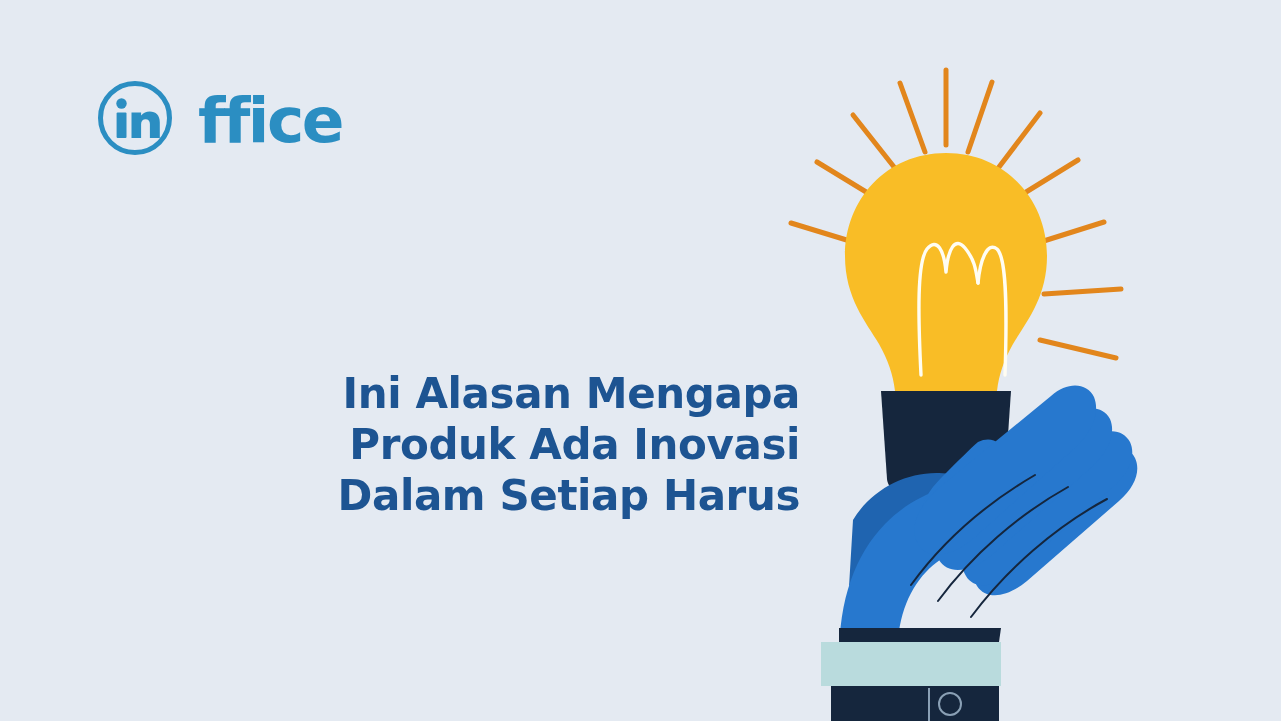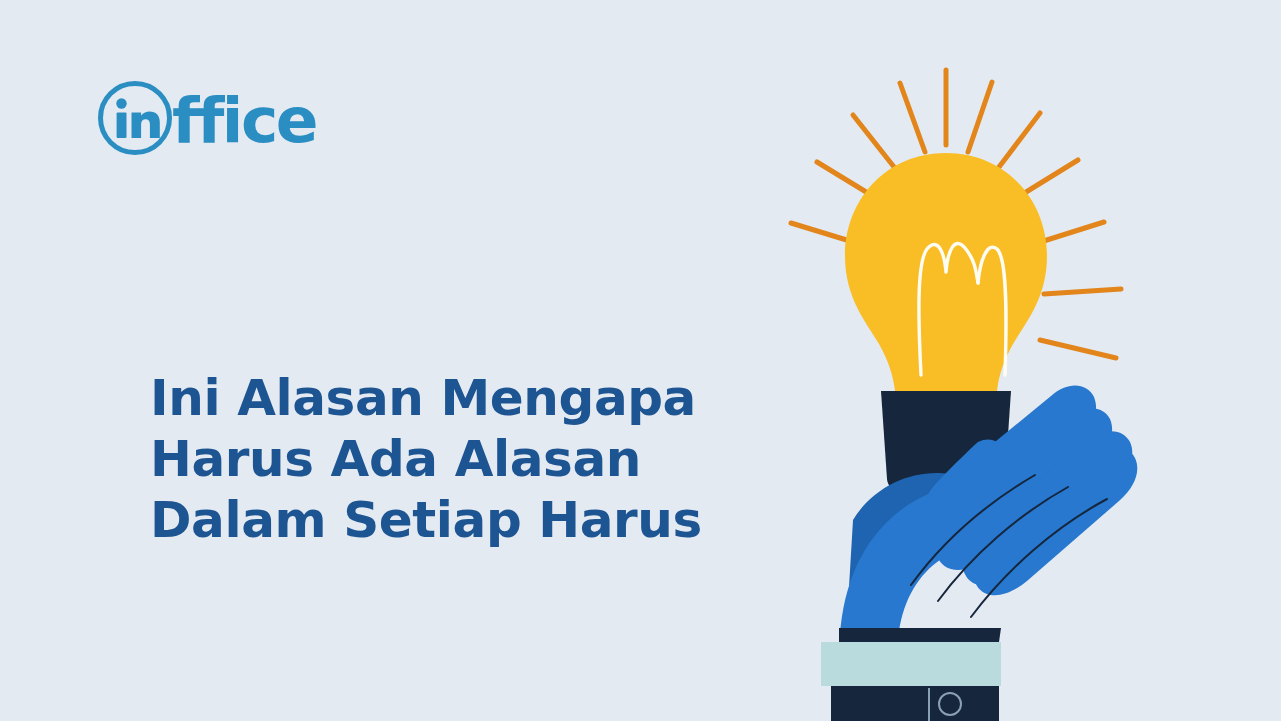--- a/index.html
+++ b/index.html
@@ -20,20 +20,21 @@
   }
 
   
   .logo {
     position: absolute;
     left: 96px;
     top: 78px;
     display: flex;
     align-items: center;
     height: 80px;
+    gap: 26px;
   }
   .logo-mark {
     position: relative;
     width: 78px;
     height: 78px;
     flex: 0 0 auto;
   }
   .logo-mark svg { display: block; }
   .logo-word {
     font-family: "DejaVu Sans", sans-serif;
@@ -47,25 +48,25 @@
     top: 2px;
     user-select: none;
   }
 
   
   .headline {
     position: absolute;
     left: 150px;
     top: 368px;
     width: 650px;
-    text-align: left;
+    text-align: right;
     color: #1d5492;
     font-family: "DejaVu Sans", sans-serif;
     font-weight: 700;
-    font-size: 50px;
+    font-size: 42px;
     line-height: 1.215;
     letter-spacing: -0.4px;
   }
   .headline .hl-line { display: block; white-space: nowrap; }
 
   
   .illustration {
     position: absolute;
     left: 735px;
     top: 40px;
@@ -88,21 +89,21 @@
         <rect x="20.6" y="33.5" width="9.9" height="25.5" rx="1" fill="#2b8ec2"></rect>
 
         <path d="M35.5 33.5 h9.6 v3.0 c2.2-2.6 5.3-3.9 8.6-3.9 c6.2 0 10.1 4.0 10.1 10.6 V59 h-9.9 V45.0 c0-3.0-1.6-4.8-4.3-4.8 c-2.7 0-4.5 1.9-4.5 4.9 V59 h-9.6 z" fill="#2b8ec2"></path>
       </svg>
     </span>
     <span class="logo-word">ffice</span>
   </div>
 
   <div class="headline">
     <span class="hl-line">Ini Alasan Mengapa</span>
-    <span class="hl-line">Harus Ada Alasan</span>
+    <span class="hl-line">Produk Ada Inovasi</span>
     <span class="hl-line">Dalam Setiap Harus</span>
   </div>
 
   <div class="illustration">
     <svg width="440" height="681" viewBox="0 0 440 681" aria-hidden="true">
 
       <g stroke="#e2861c" stroke-width="5" stroke-linecap="round">
         <line x1="211" y1="30" x2="211" y2="105"></line>
         <line x1="165" y1="43" x2="190" y2="112"></line>
         <line x1="118" y1="75" x2="163" y2="132"></line>

